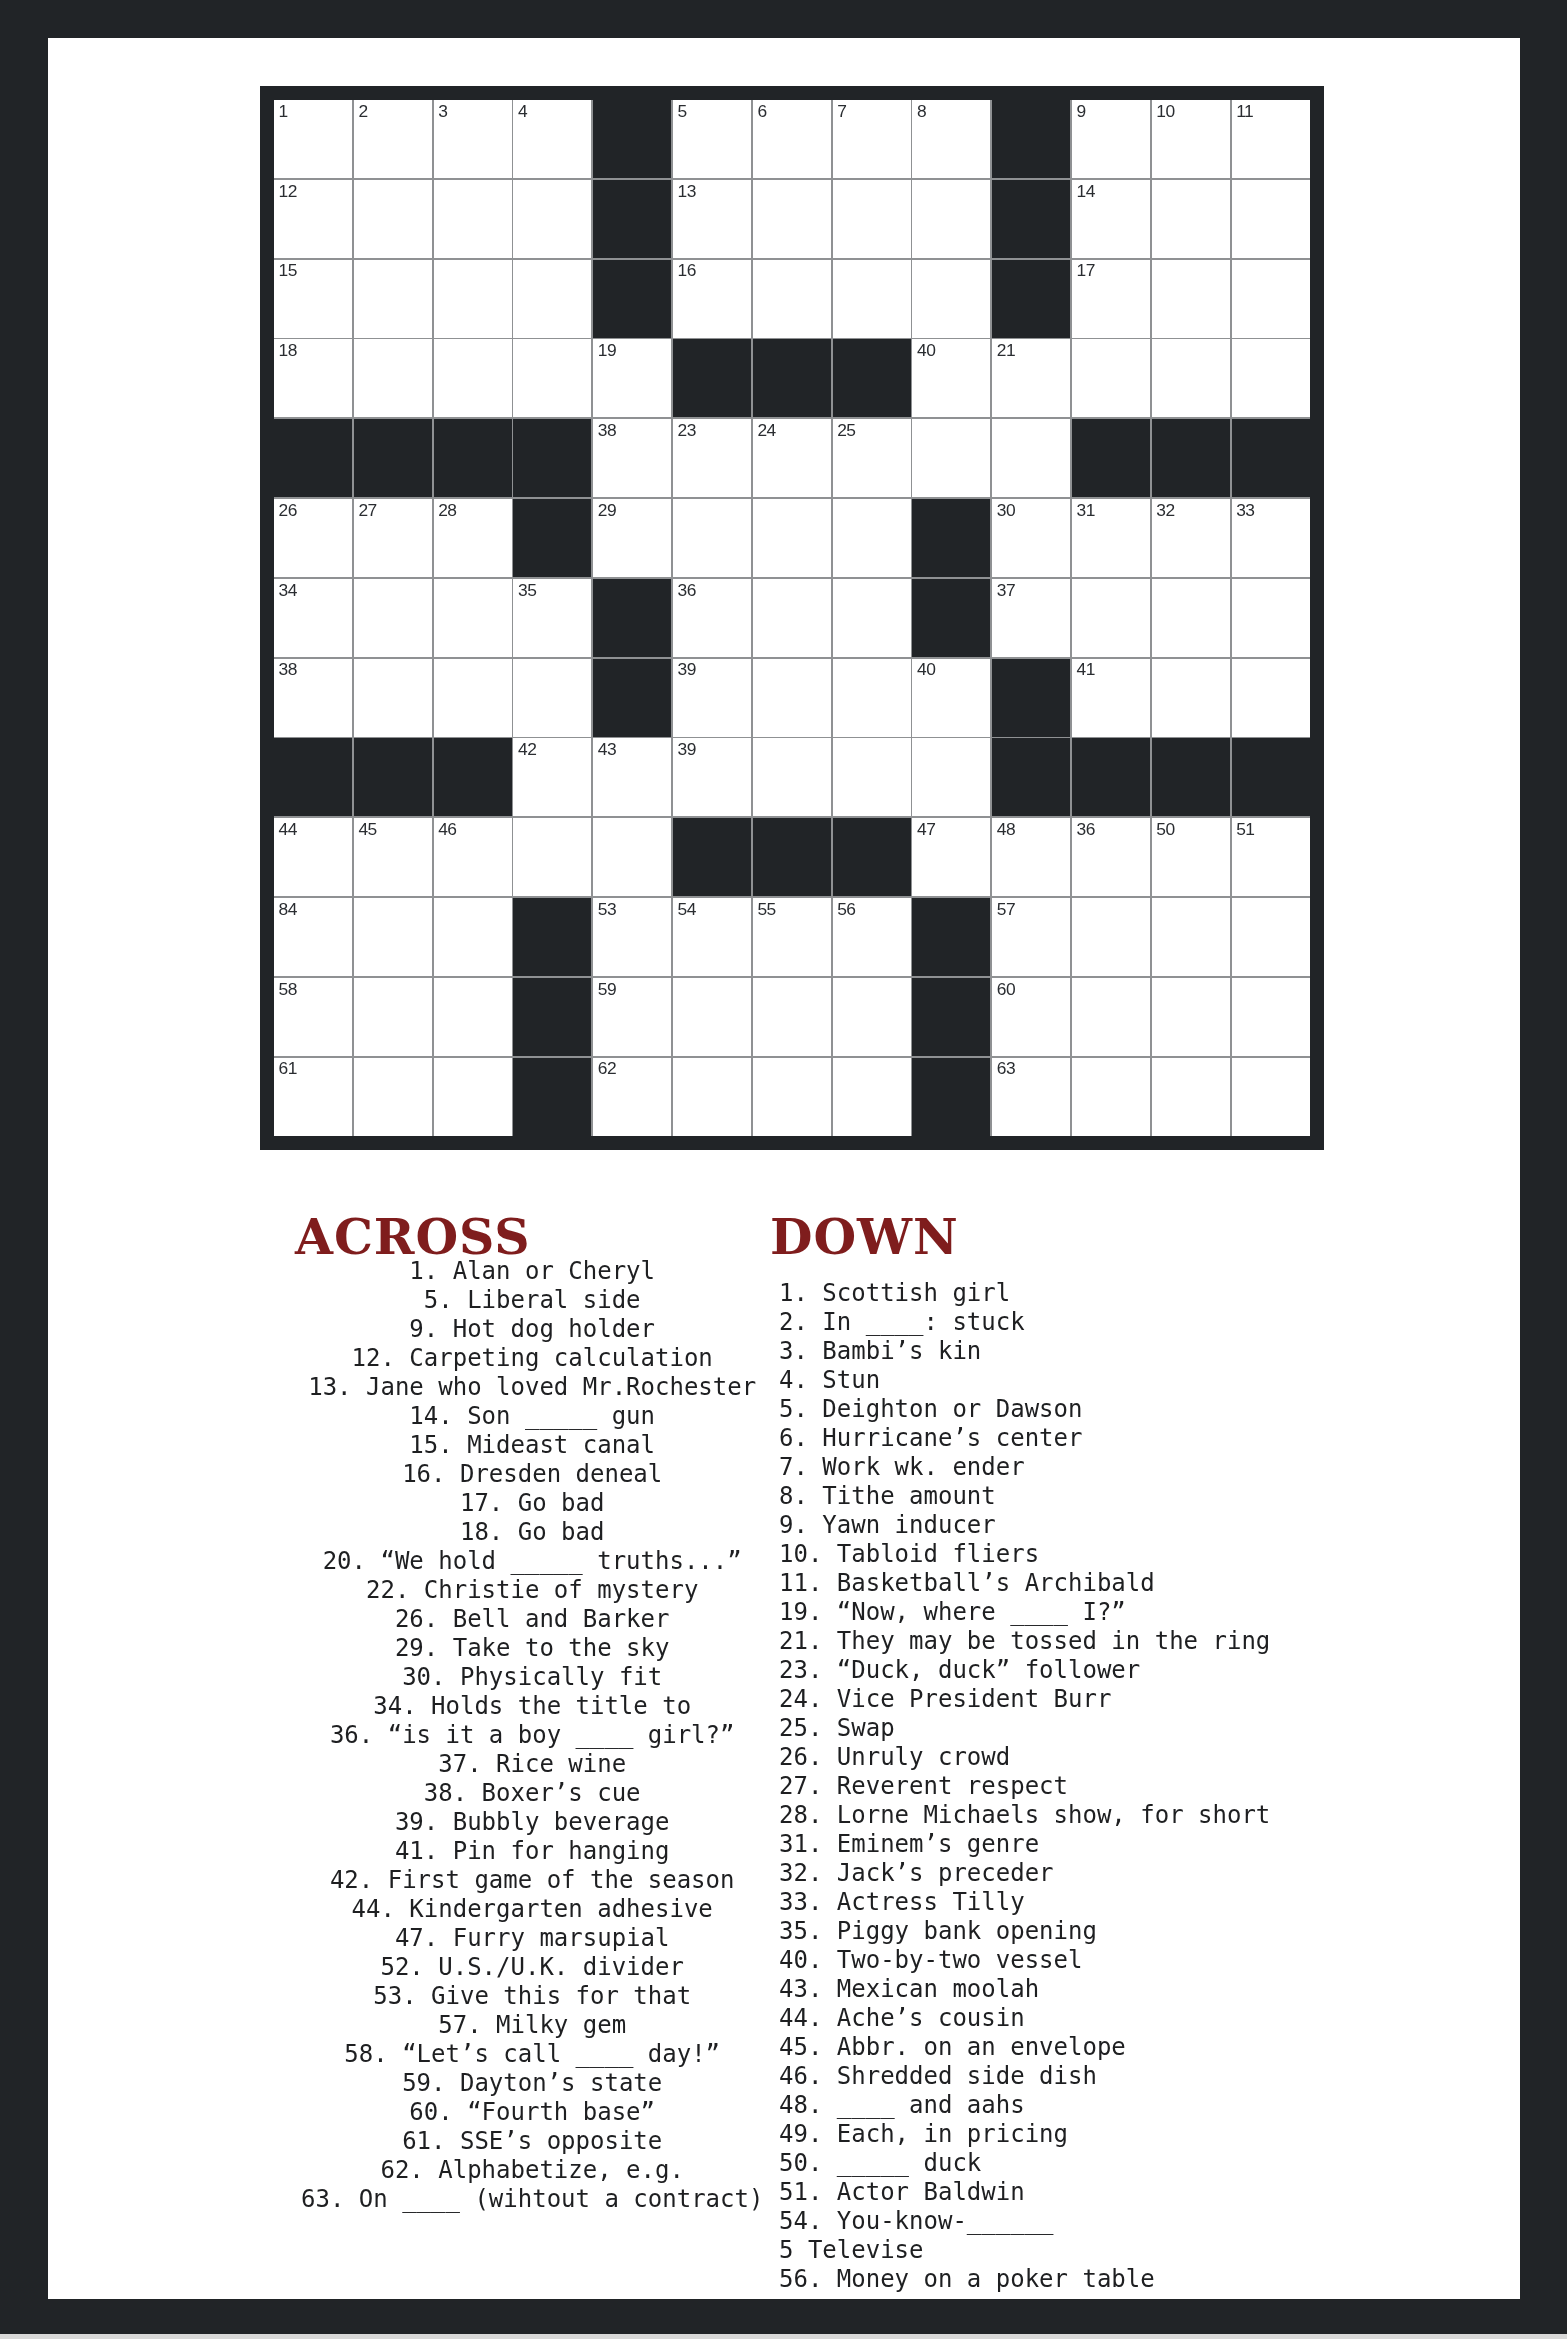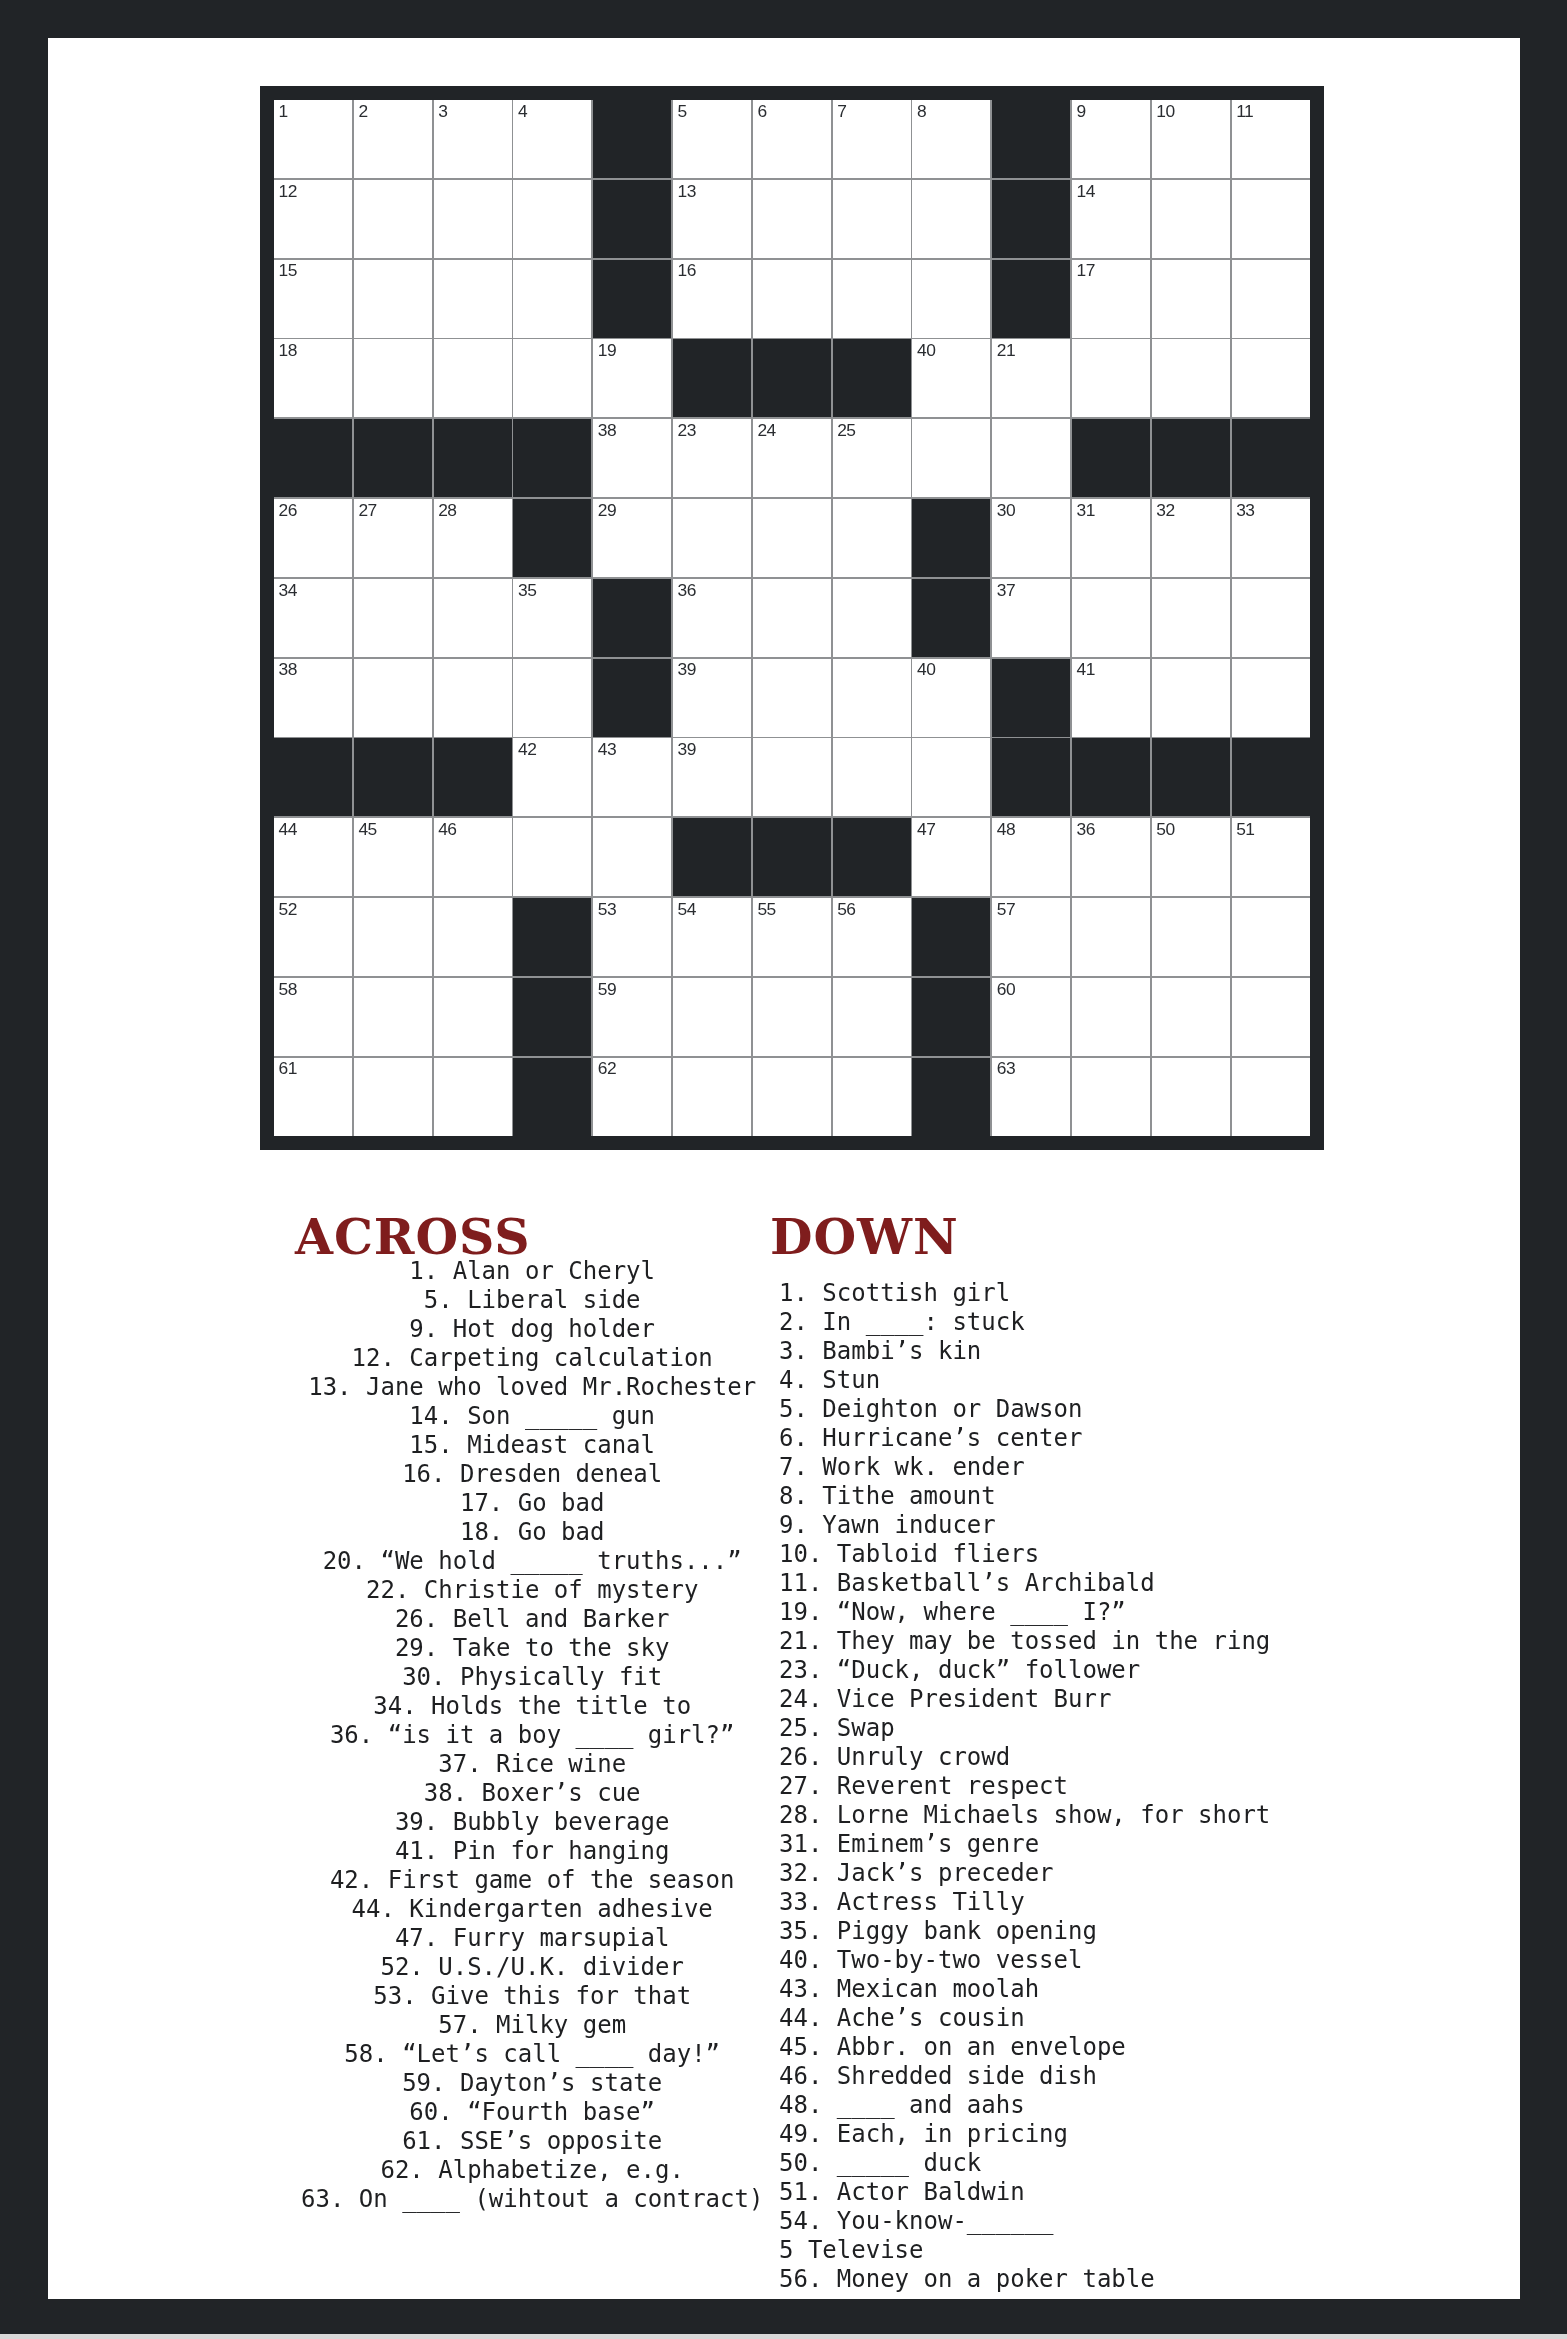--- a/index.html
+++ b/index.html
@@ -299,21 +299,21 @@
       <div class="cell">
         <span class="num">36</span>
       </div>
       <div class="cell">
         <span class="num">50</span>
       </div>
       <div class="cell">
         <span class="num">51</span>
       </div>
       <div class="cell">
-        <span class="num">52</span>
+        <span class="num">84</span>
       </div>
       <div class="cell"></div>
       <div class="cell"></div>
       <div class="cell black"></div>
       <div class="cell">
         <span class="num">53</span>
       </div>
       <div class="cell">
         <span class="num">54</span>
       </div>

